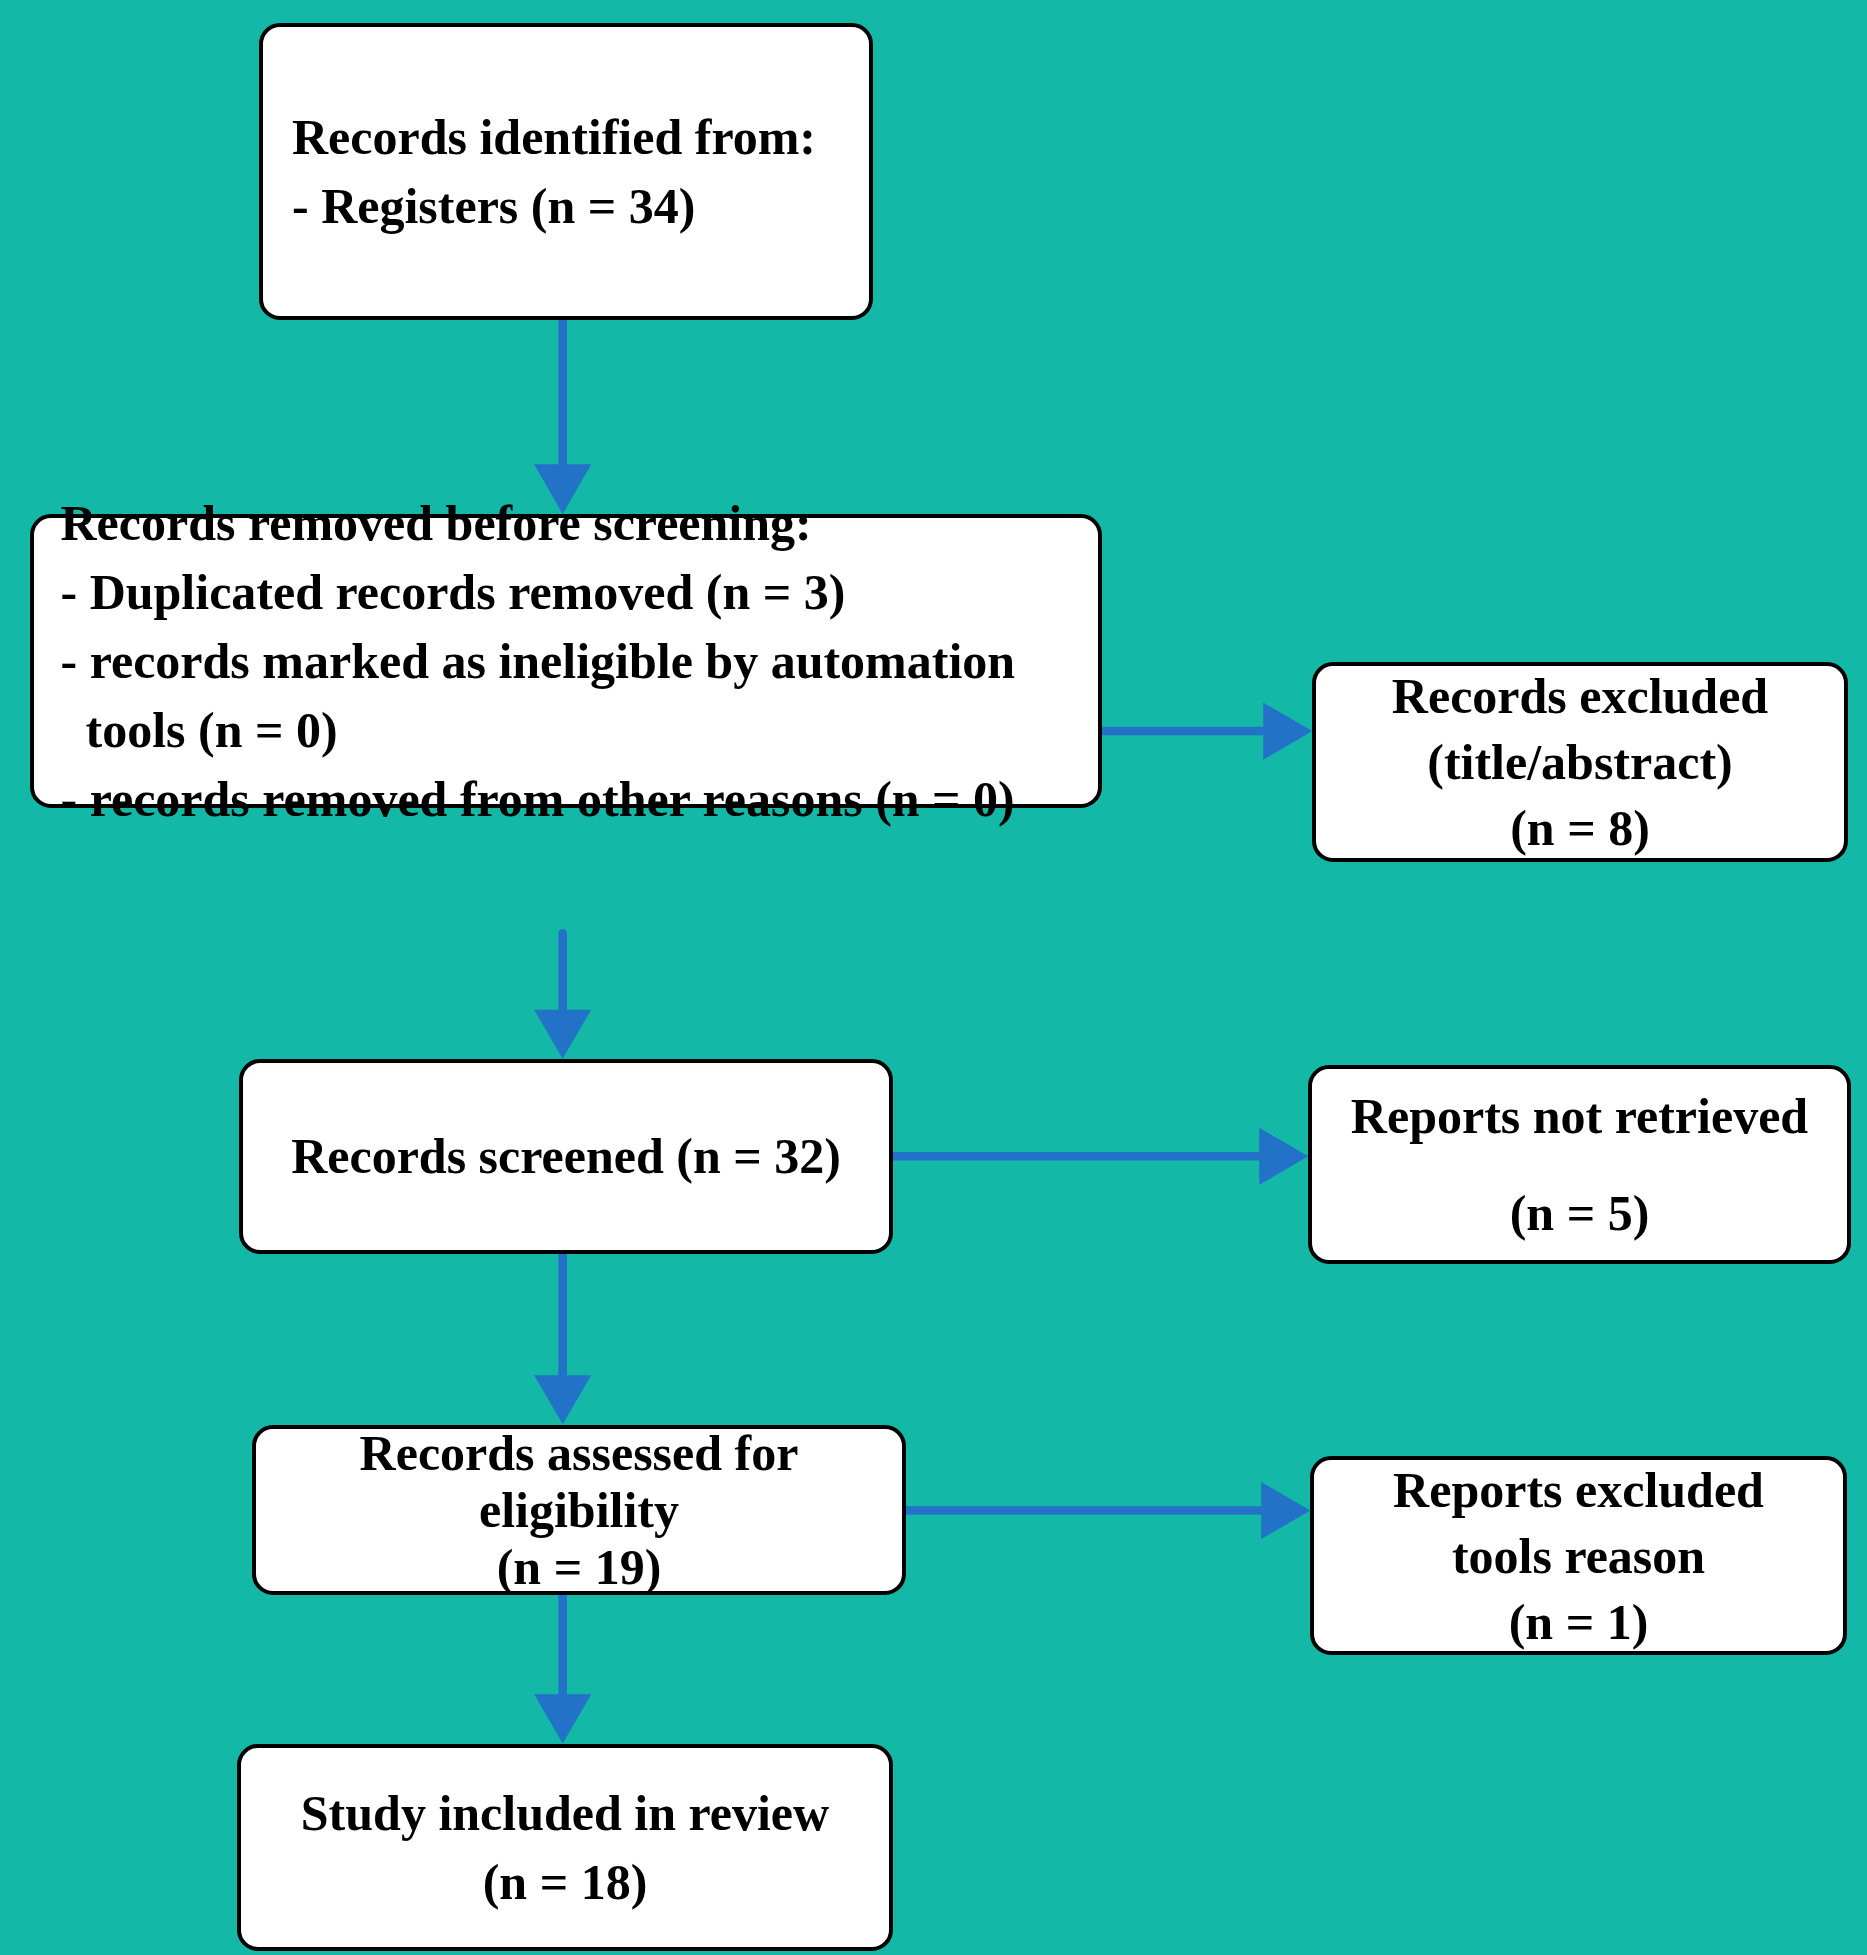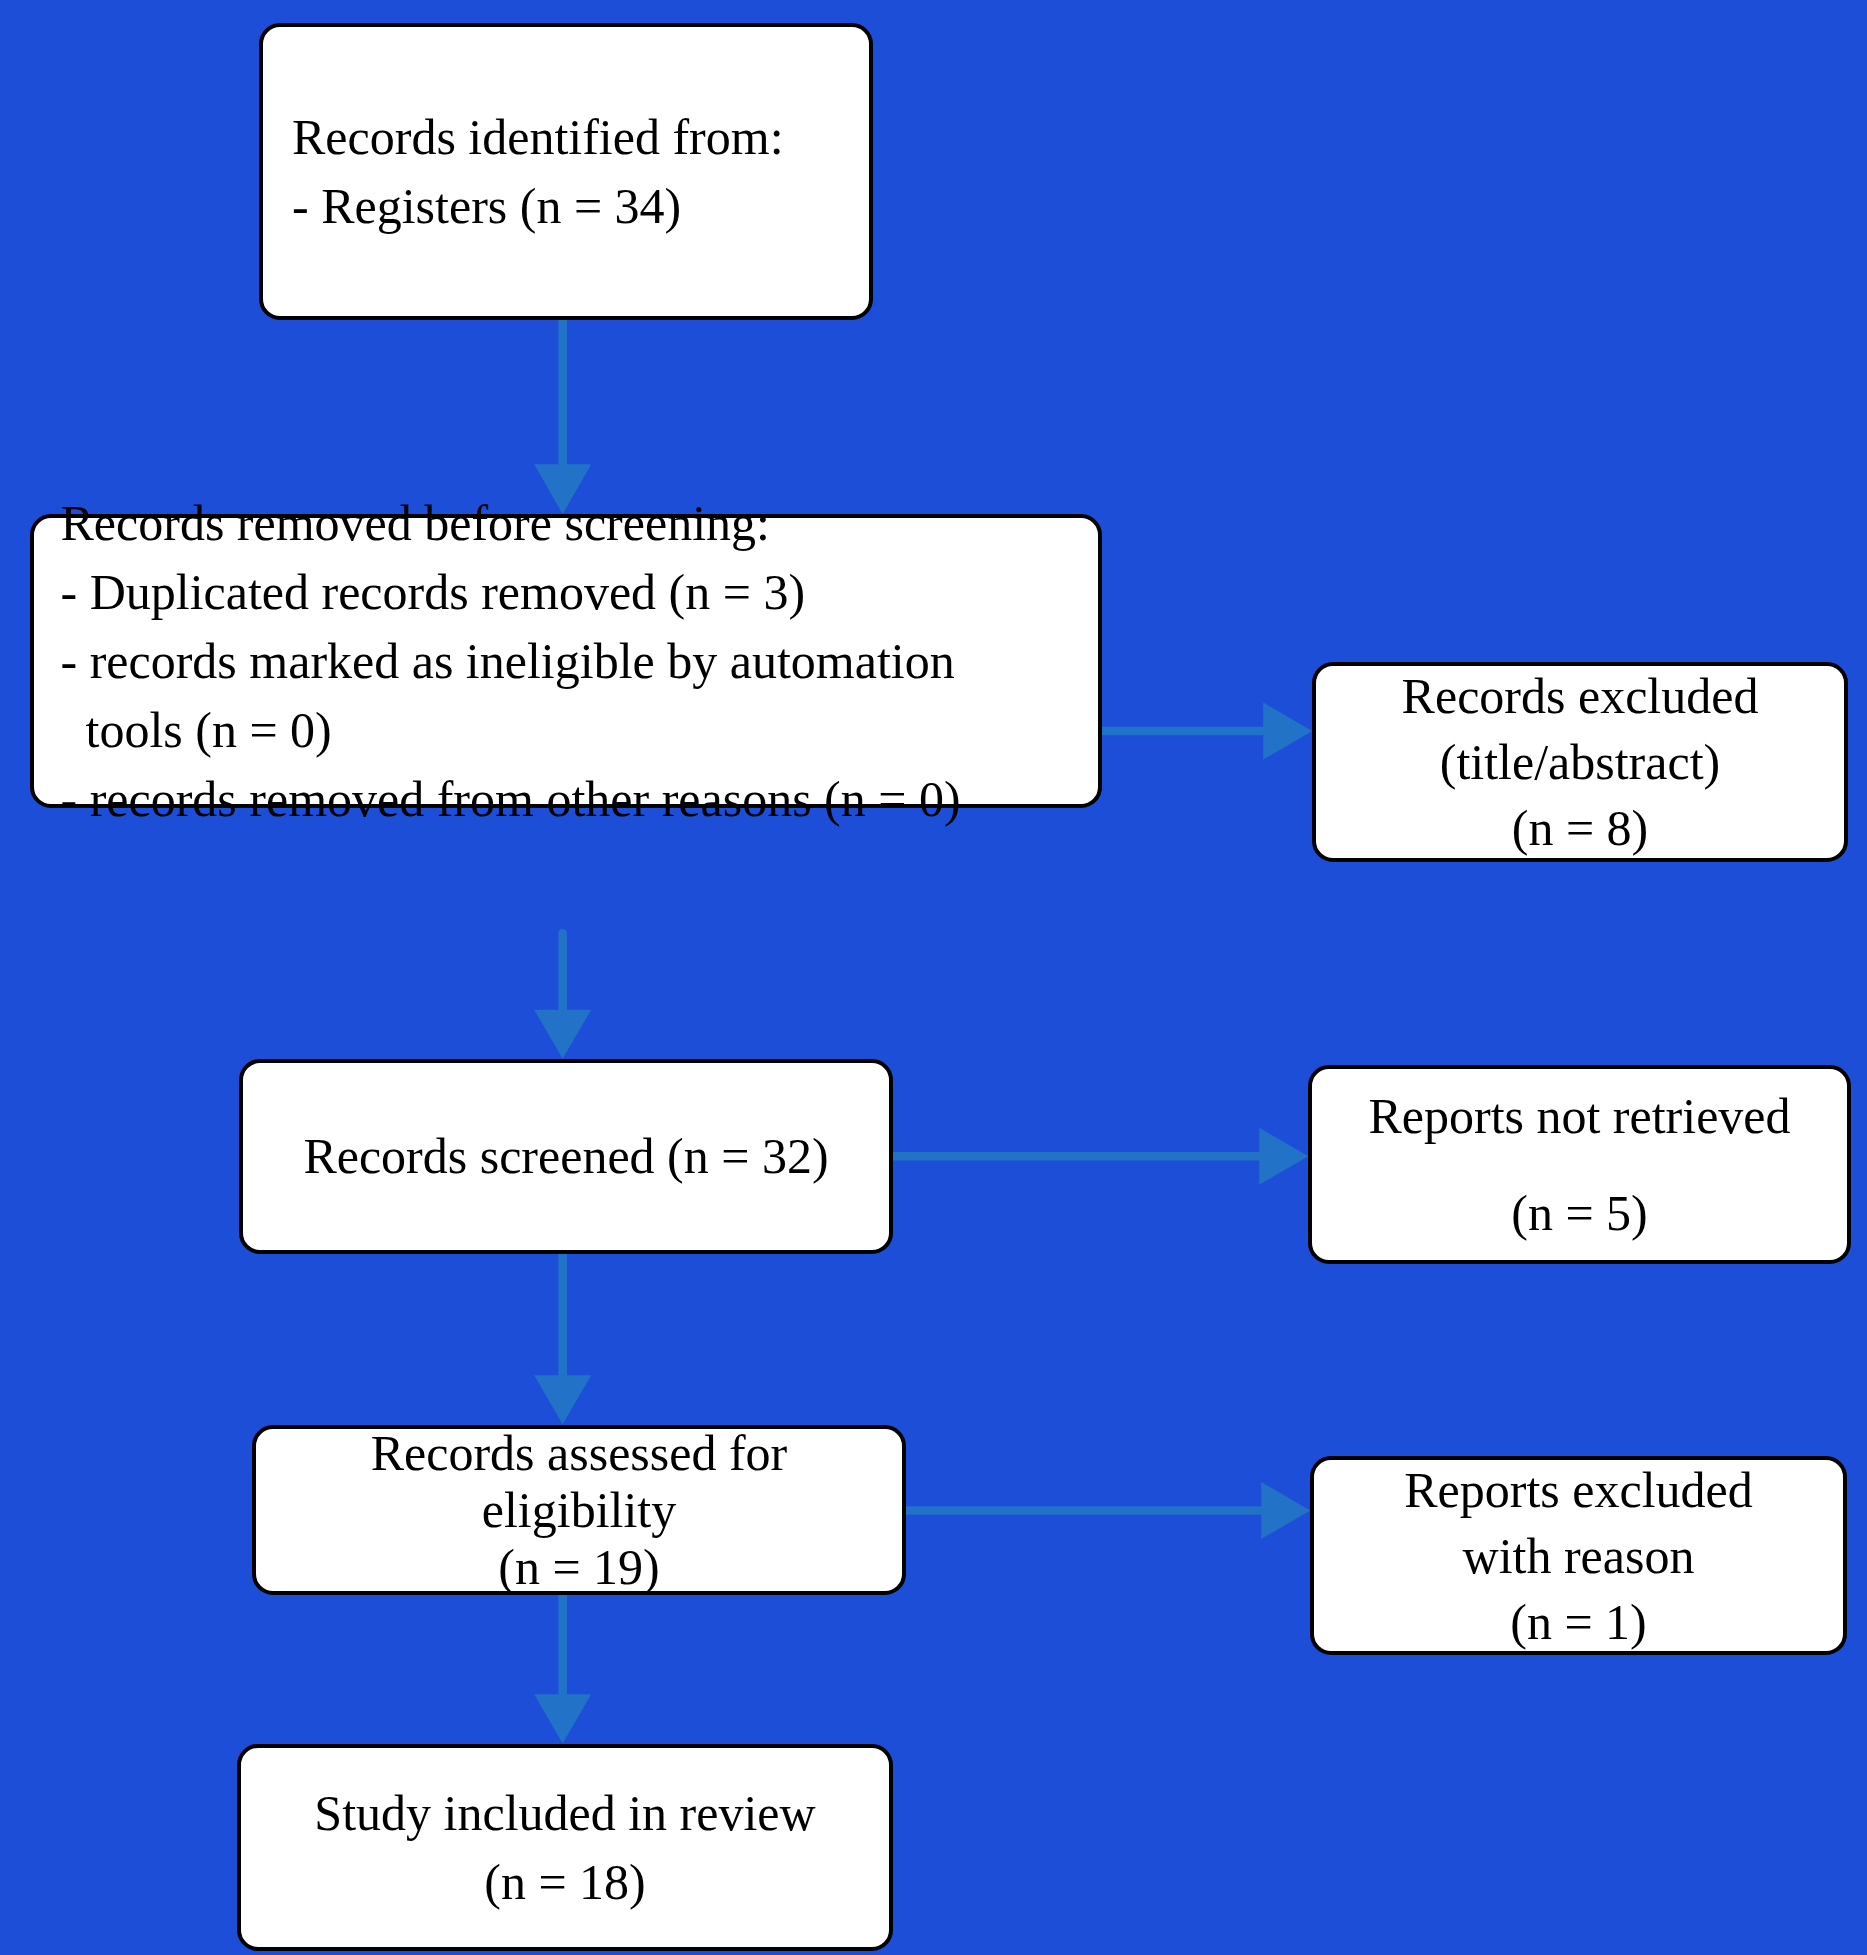--- a/index.html
+++ b/index.html
@@ -6,23 +6,24 @@
     margin: 0;
     padding: 0;
     background: #ffffff;
     width: 1867px;
     height: 1955px;
   }
   .canvas {
     position: relative;
     width: 1867px;
     height: 1955px;
-    background: #1d4ed8;
+    background: #14b8a6;
     font-family: "Liberation Serif", "DejaVu Serif", serif;
     color: #000000;
+    font-weight: bold;
   }
   .arrow-layer {
     position: absolute;
     left: 0; top: 0;
     width: 1867px;
     height: 1955px;
   }
   .flowbox {
     position: absolute;
     box-sizing: border-box;
@@ -133,21 +134,21 @@
   </div>
 
   <div class="flowbox align-center" id="box-assessed">
     <div class="line">Records assessed for</div>
     <div class="line">eligibility</div>
     <div class="line">(n = 19)</div>
   </div>
 
   <div class="flowbox align-center" id="box-excluded-wr">
     <div class="line">Reports excluded</div>
-    <div class="line">with reason</div>
+    <div class="line">tools reason</div>
     <div class="line">(n = 1)</div>
   </div>
 
   <div class="flowbox align-center" id="box-included">
     <div class="line">Study included in review</div>
     <div class="line">(n = 18)</div>
   </div>
 
 </div>
 

